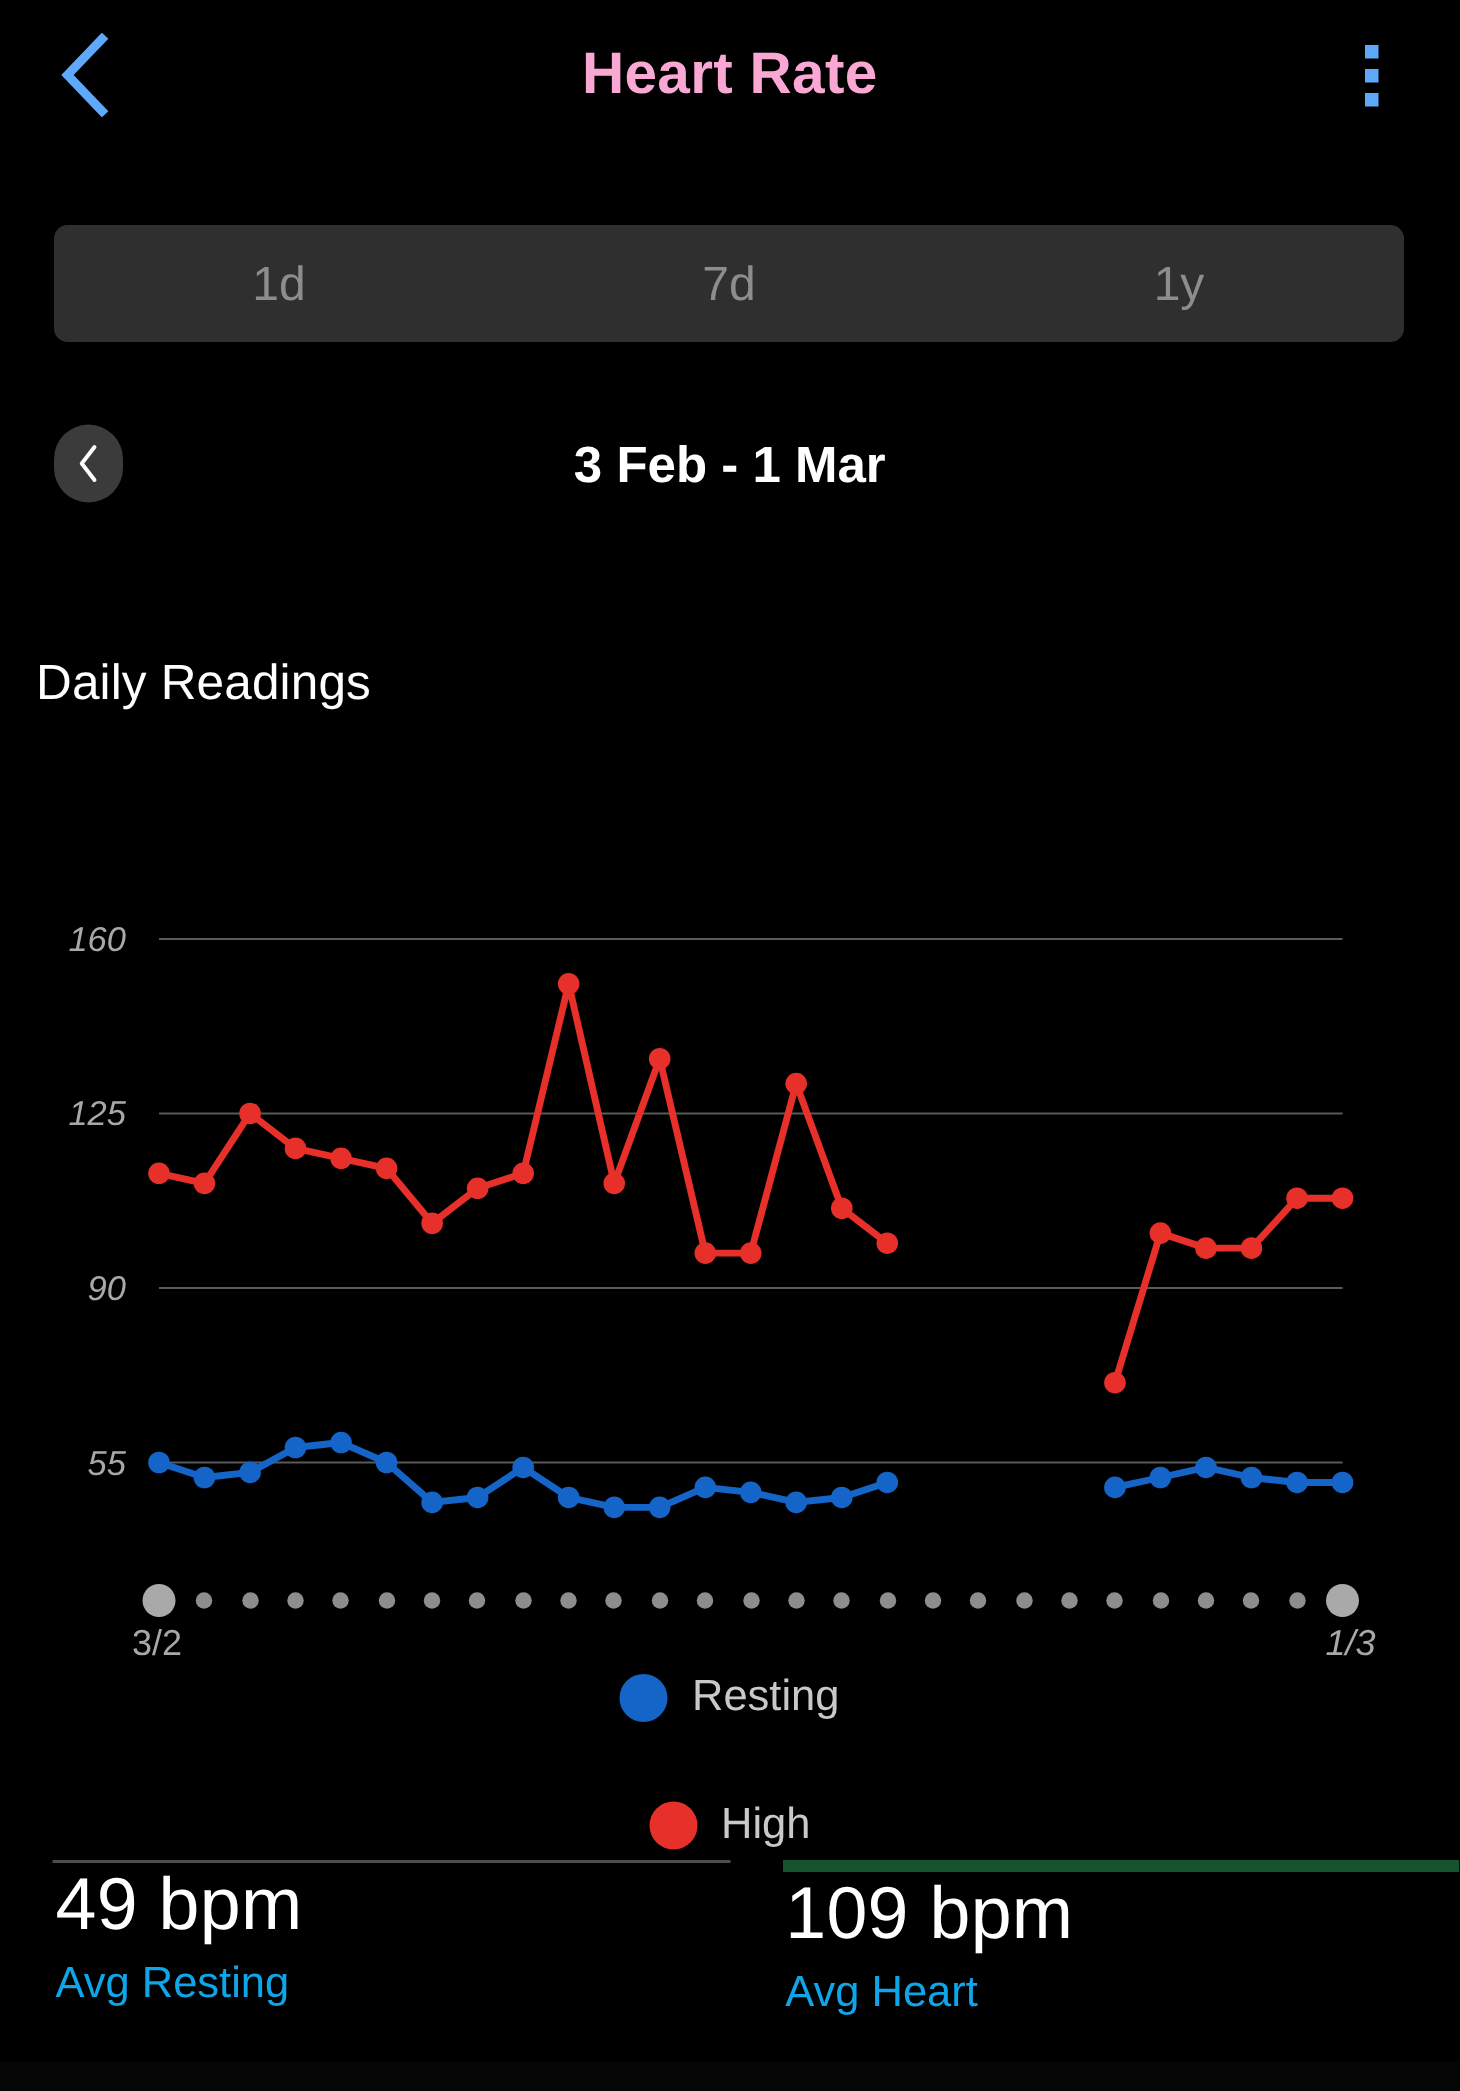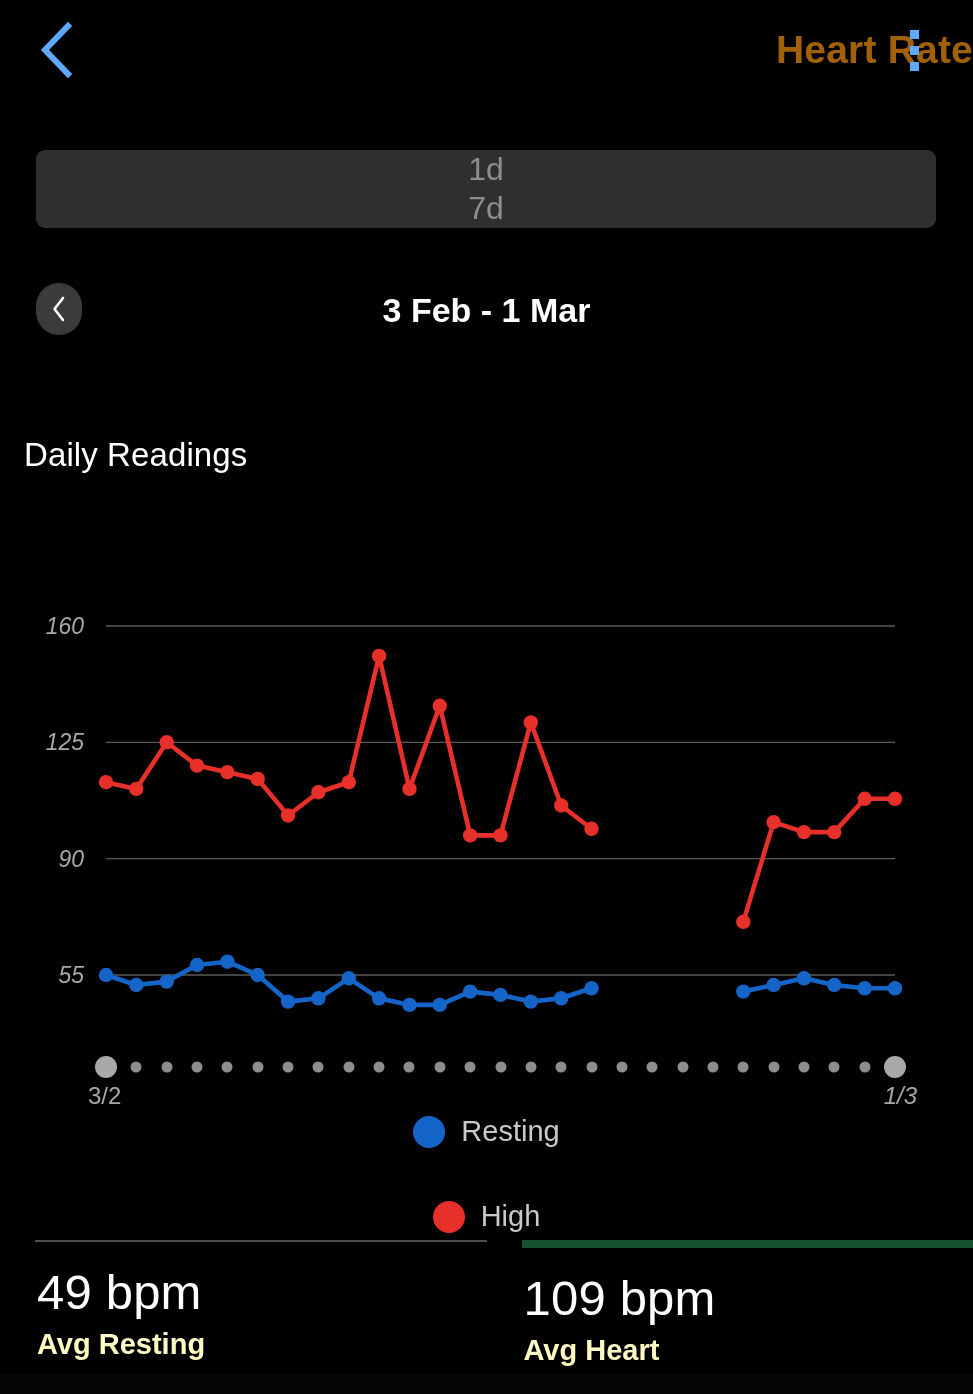--- a/index.html
+++ b/index.html
@@ -32,25 +32,25 @@
     width: 68px; height: 68px;
     display: flex; align-items: center; justify-content: center;
     cursor: pointer;
   }
   .back-btn svg { display: block; }
   .appbar-title {
     position: absolute;
     left: 0; top: 0;
     width: 973px; height: 100px;
     line-height: 100px;
-    text-align: right;
+    text-align: center;
     font-size: 39px;
     font-weight: bold;
     letter-spacing: 0.2px;
-    color: #a16207;
+    color: #f9a8d4;
   }
   .overflow-btn {
     position: absolute;
     right: 28px; top: 16px;
     width: 62px; height: 68px;
     display: flex; flex-direction: column;
     align-items: center; justify-content: center;
     gap: 7px;
     cursor: pointer;
   }
@@ -62,21 +62,20 @@
 
   
   .range-tabs {
     position: absolute;
     left: 36px; top: 150px;
     width: 900px; height: 78px;
     background: #2f2f2f;
     border-radius: 9px;
     display: flex;
     overflow: hidden;
-    flex-direction: column;
   }
   .range-tab {
     flex: 1 1 0;
     display: flex;
     align-items: center;
     justify-content: center;
     font-size: 32px;
     color: #8d8d8d;
     cursor: pointer;
     user-select: none;
@@ -191,36 +190,34 @@
 
   
   .stats {
     position: absolute;
     left: 0; top: 1240px;
     width: 973px;
     display: flex;
   }
   .stat {
     width: 468px;
-    padding-top: 22px;
   }
   .stat.left  { margin-left: 35px; margin-right: 2px; border-top: 2px solid #4d4d4d; }
   .stat.right { margin-left: 33px; border-top: 8px solid #14532d; }
   .stat-inner { padding-left: 2px; }
   .stat-value {
     font-size: 49px;
     color: #ffffff;
     line-height: 1.18;
     letter-spacing: 0.2px;
   }
   .stat-label {
     font-size: 29px;
-    color: #fef9c3;
+    color: #0ea5e9;
     margin-top: 6px;
-    font-weight: bold;
   }
   .bottom-bar {
     position: absolute;
     left: 0; top: 1374px;
     width: 973px; height: 20px;
     background: #050505;
   }
 </style>
 </head>
 <body>
@@ -239,20 +236,21 @@
       <i></i>
       <i></i>
       <i></i>
     </span>
   </div>
 </div>
 
 <div class="range-tabs">
   <div class="range-tab">1d</div>
   <div class="range-tab">7d</div>
+  <div class="range-tab">1y</div>
 </div>
 
 <div class="date-nav">
   <div class="date-prev">
     <span>
       <svg width="16" height="26" viewBox="0 0 16 26" aria-hidden="true">
         <path d="M12 2 L3.5 13 L12 24" fill="none" stroke="#ffffff" stroke-width="2.6" stroke-linecap="round" stroke-linejoin="round"></path>
       </svg>
     </span>
   </div>

